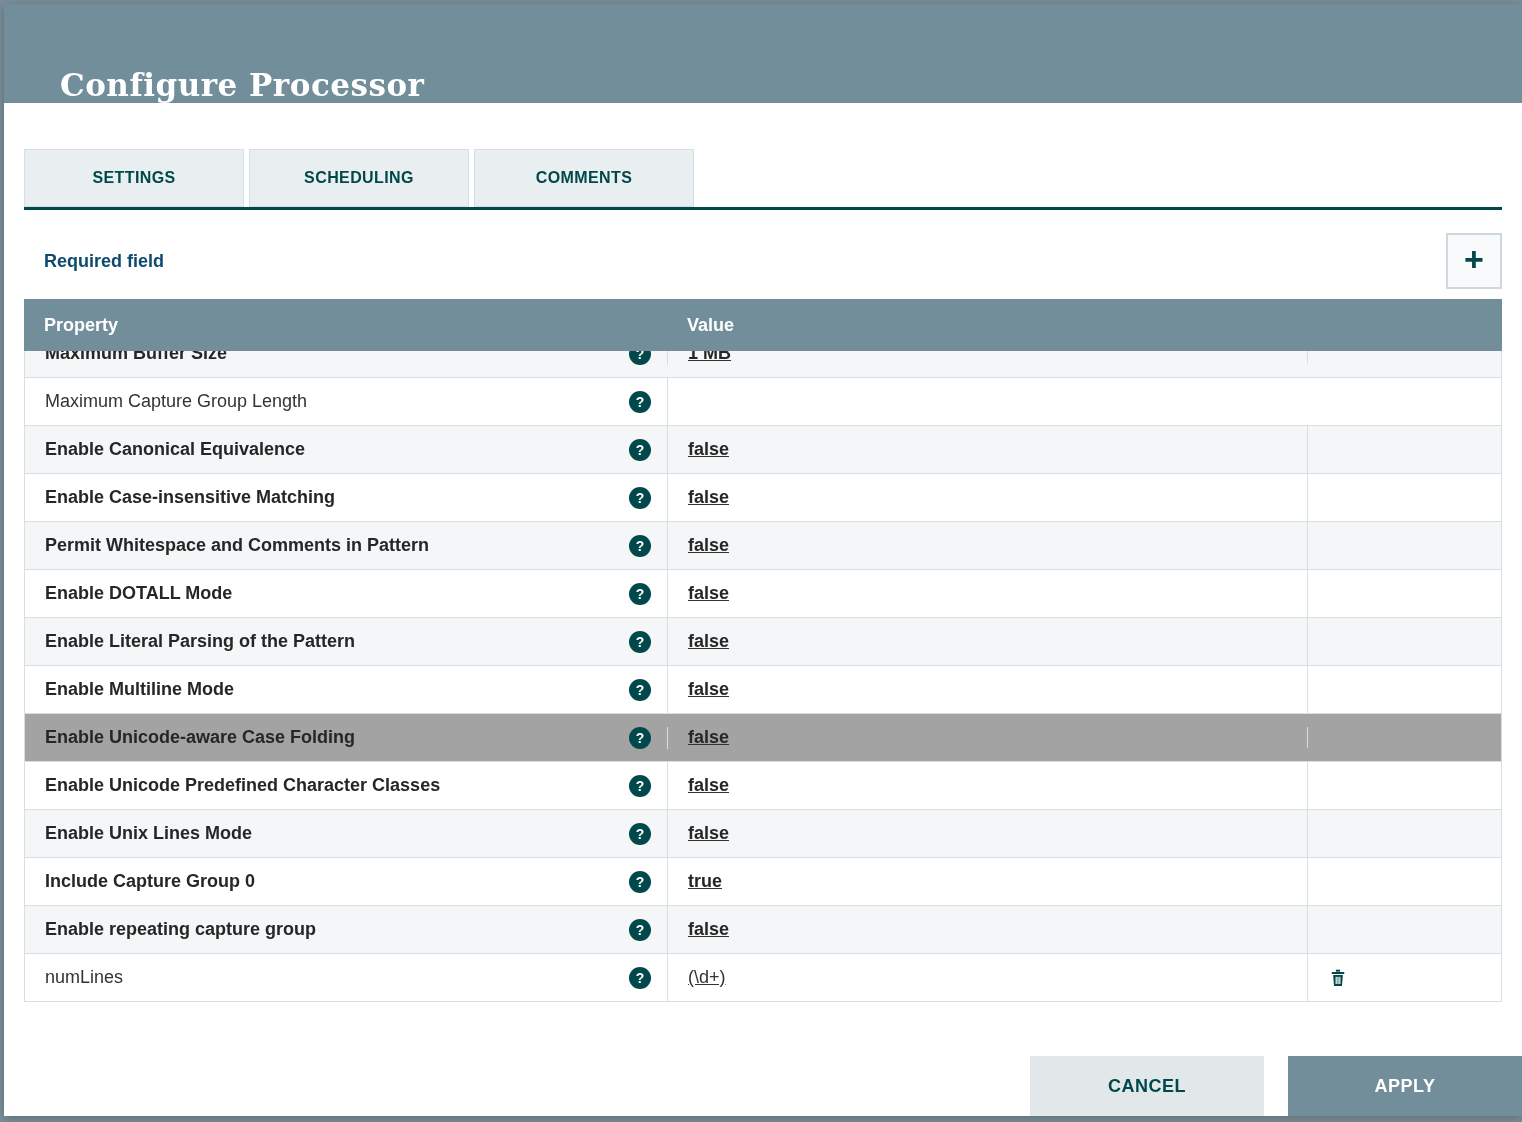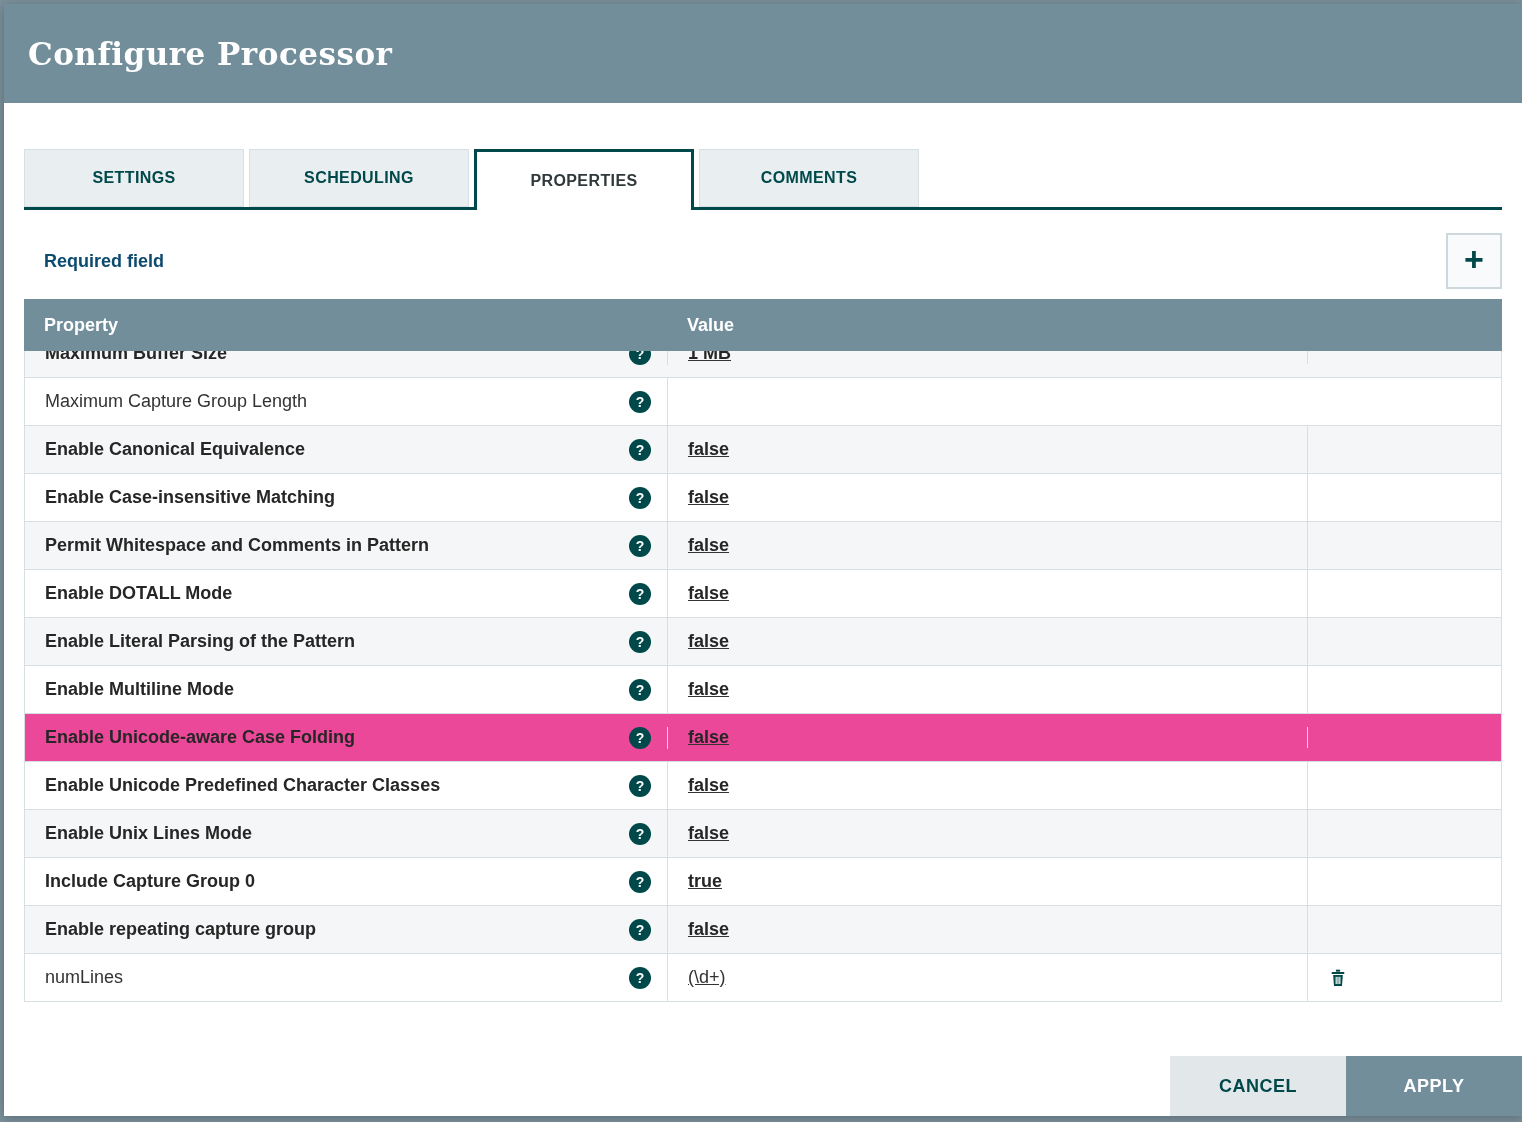--- a/index.html
+++ b/index.html
@@ -10,21 +10,21 @@
     position:relative;
     overflow:hidden;
   }
   .dialog {
     position:absolute; left:4px; top:4px; right:0; bottom:6px;
     background:#ffffff;
     box-shadow:0 2px 10px rgba(0,0,0,0.25);
   }
   .titlebar {
     height:99px; background:#728E9B;
-    display:flex; align-items:center; padding-left:24px;
+    display:flex; align-items:flex-end; padding-left:56px;
   }
   .titlebar h1 {
     font-family:"DejaVu Serif", serif;
     font-weight:bold; font-size:31px; color:#ffffff; letter-spacing:0.5px;
   }
   .content { padding:0 20px; }
 
   
   .tabs {
     margin-top:46px;
@@ -78,21 +78,21 @@
   .table-body { position:relative; z-index:1; }
   .row {
     display:flex; height:48px; align-items:stretch;
     background:#ffffff;
     border-bottom:1px solid #D8DFE2;
     border-left:1px solid #D8DFE2;
     border-right:1px solid #D8DFE2;
     font-size:18px; color:#333333;
   }
   .row.even { background:#F4F6F7; }
-  .row.highlighted { background:#ec4899;align-items:center; }
+  .row.highlighted { background:#a3a3a3;align-items:center; }
   .row.required .prop-name, .row.required .val { font-weight:bold; color:#262626; }
   .row.clipped { margin-top:-21px;align-items:center; }
 
   .cell { display:flex; align-items:center; }
   .cell-prop {
     width:643px; padding:0 16px 0 20px;
     justify-content:space-between;
     border-right:1px solid #D8DFE2;
   }
   .cell-value {
@@ -107,43 +107,43 @@
     background:#004849; color:#ffffff;
     font-size:14px; font-weight:bold;
     display:flex; align-items:center; justify-content:center;
     flex:0 0 22px; cursor:pointer;
   }
   .trash { cursor:pointer; display:flex; align-items:center; }
 
   
   .footer { position:absolute; right:0; bottom:0; display:flex; }
   .btn {
-    width:176px; height:60px; border:none;
+    width:234px; height:60px; border:none;
     font-family:"Liberation Sans", sans-serif;
     font-size:18px; font-weight:bold; letter-spacing:0.5px;
     cursor:pointer;
+    margin-left:24px;
   }
   .btn.cancel { background:#E2E7EA; color:#004849; }
   .btn.apply  { background:#728E9B; color:#ffffff; }
 </style>
 </head>
 <body>
 
 <div class="dialog">
 
   <div class="titlebar">
     <h1>Configure Processor</h1>
   </div>
 
   <div class="content">
 
     <div class="tabs">
       <div class="tab">SETTINGS</div>
       <div class="tab">SCHEDULING</div>
-      <div class="tab active">PROPERTIES</div>
       <div class="tab">COMMENTS</div>
     </div>
 
     <div class="required-row">
       <span class="required-label">Required field</span>
       <button class="add-btn">
         <span class="plus">+</span>
       </button>
     </div>
 

